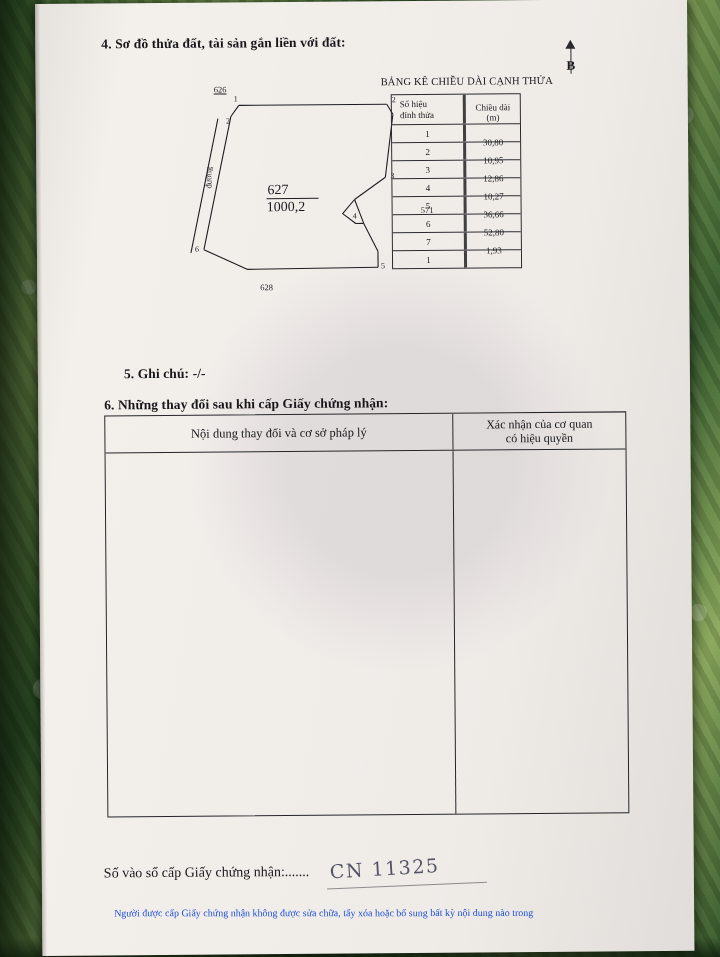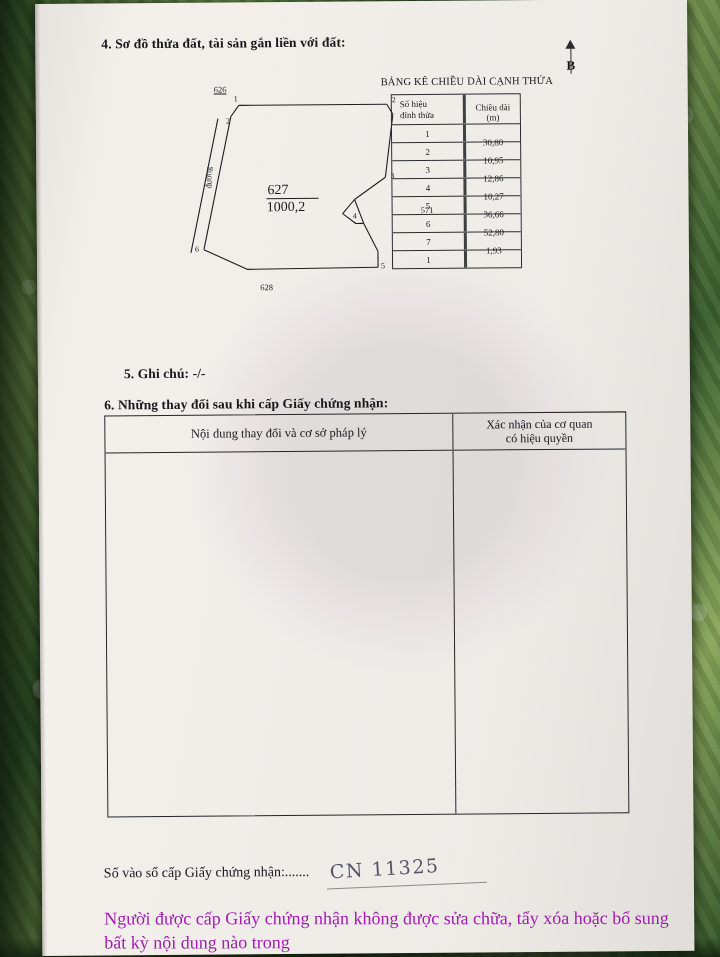--- a/index.html
+++ b/index.html
@@ -131,22 +131,22 @@
   .hand{
     position:absolute;left:288px;top:856px;
     font-family:"DejaVu Serif", serif;font-size:19px;color:#3a3a52;
     transform:rotate(-3deg);letter-spacing:1.5px;opacity:.85;
   }
   .hand-underline{
     position:absolute;left:285px;top:884px;width:160px;height:1px;background:#2c2c30;opacity:.5;
     transform:rotate(-2deg);
   }
   .note{
-    position:absolute;left:62px;top:905px;width:575px;
-    font-size:18px;color:#a21caf;line-height:1.35;
+    position:absolute;left:72px;top:905px;width:575px;
+    font-size:10px;color:#1d4ed8;line-height:1.35;
     transform:rotate(.4deg);
   }
 </style>
 </head>
 <body>
 
 <div class="bg"></div>
 <div class="bg-dark-left"></div>
 <div class="bg-strip-bottom"></div>
 

